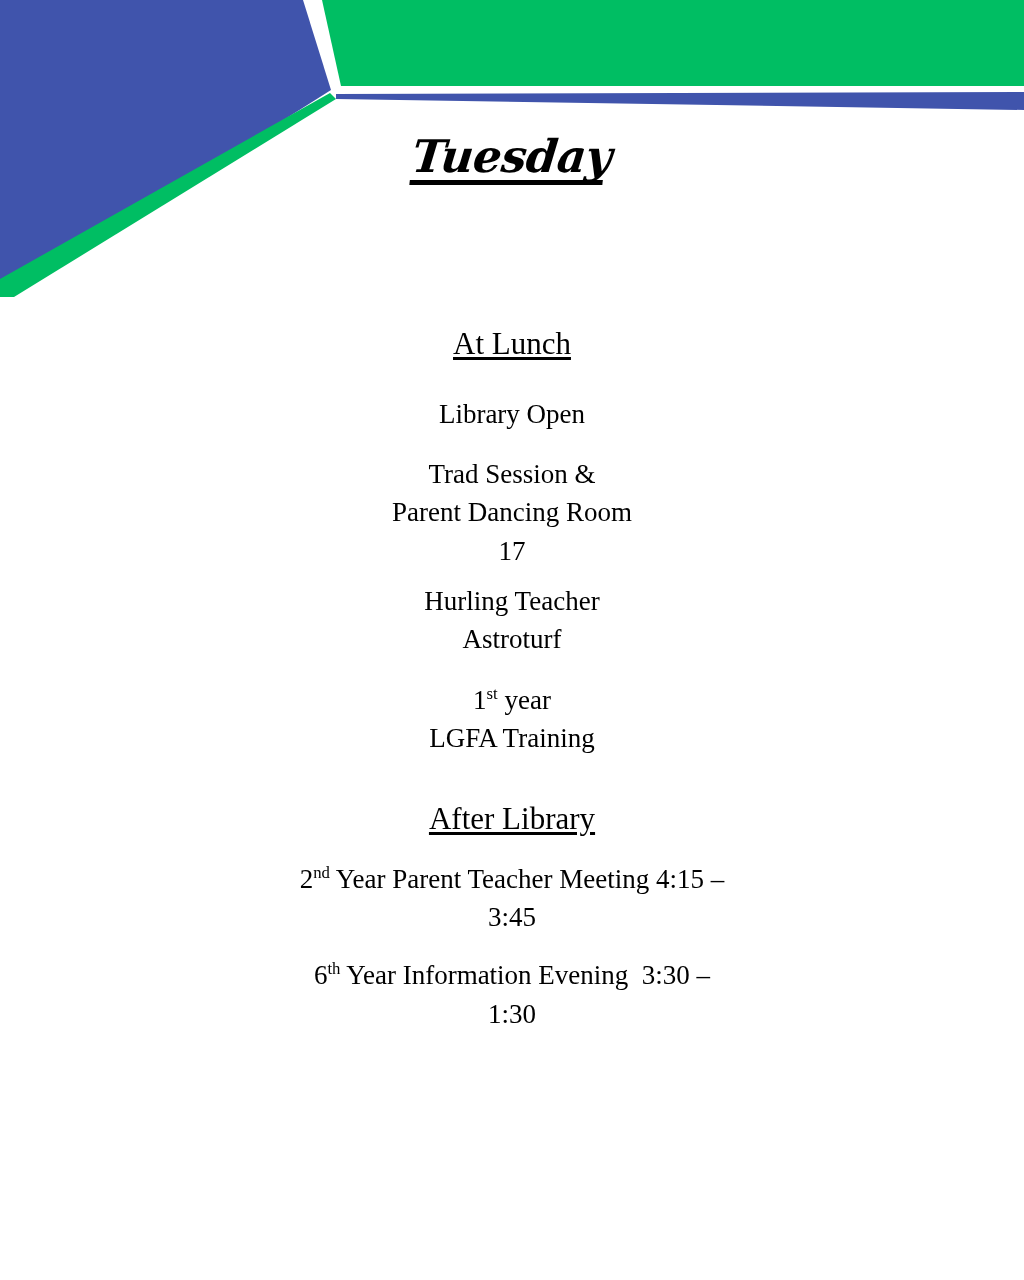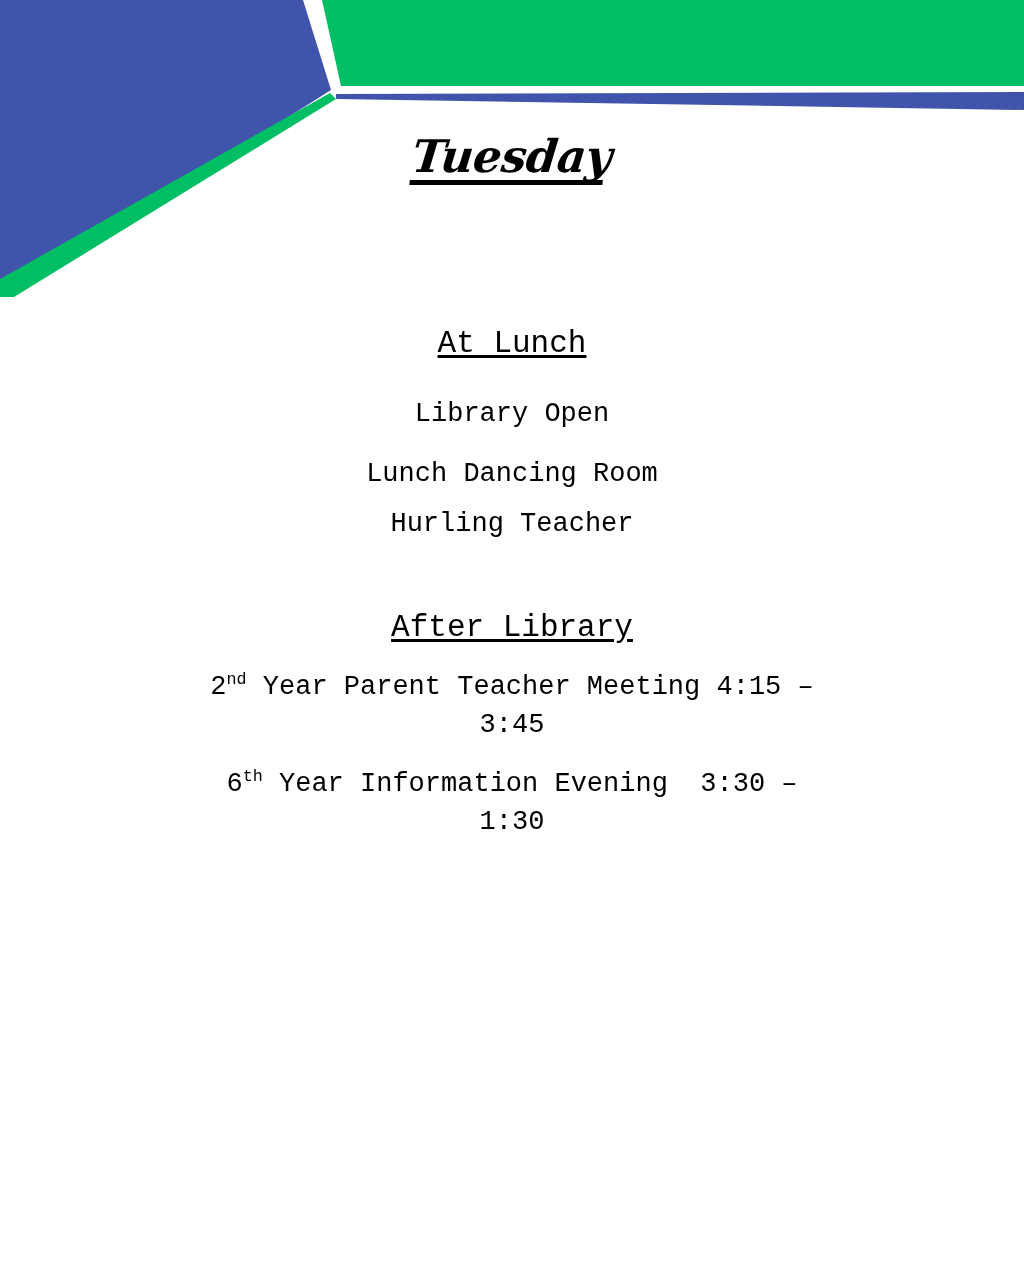--- a/index.html
+++ b/index.html
@@ -58,21 +58,20 @@
     background: #000000;
   }
 
   
   .content {
     position: absolute;
     left: 112px;
     top: 326px;
     width: 800px;
     text-align: center;
-    font-family: Liberation Mono, monospace;
   }
 
   .section-heading {
     font-size: 31px;
     line-height: 1.18;
     margin: 0;
     padding: 0;
   }
   .section-heading .u {
     text-decoration: underline;
@@ -125,31 +124,38 @@
 
   <div class="sp-a"></div>
 
   <div class="block">
     <div>Library Open</div>
   </div>
 
   <div class="sp-b"></div>
 
   <div class="block">
-    <div>Lunch Dancing Room</div>
+    <div>Trad Session &amp;</div>
+    <div>Parent Dancing Room</div>
+    <div>17</div>
   </div>
 
   <div class="sp-c"></div>
 
   <div class="block">
     <div>Hurling Teacher</div>
+    <div>Astroturf</div>
   </div>
 
   <div class="sp-b"></div>
 
+  <div class="block">
+    <div><span>1</span><sup>st</sup><span style="white-space: pre-wrap;"> year</span></div>
+    <div>LGFA Training</div>
+  </div>
 
   <div class="sp-e"></div>
 
   <div class="section-heading">
     <span class="u">After Library</span>
   </div>
 
   <div class="sp-f"></div>
 
   <div class="block">

